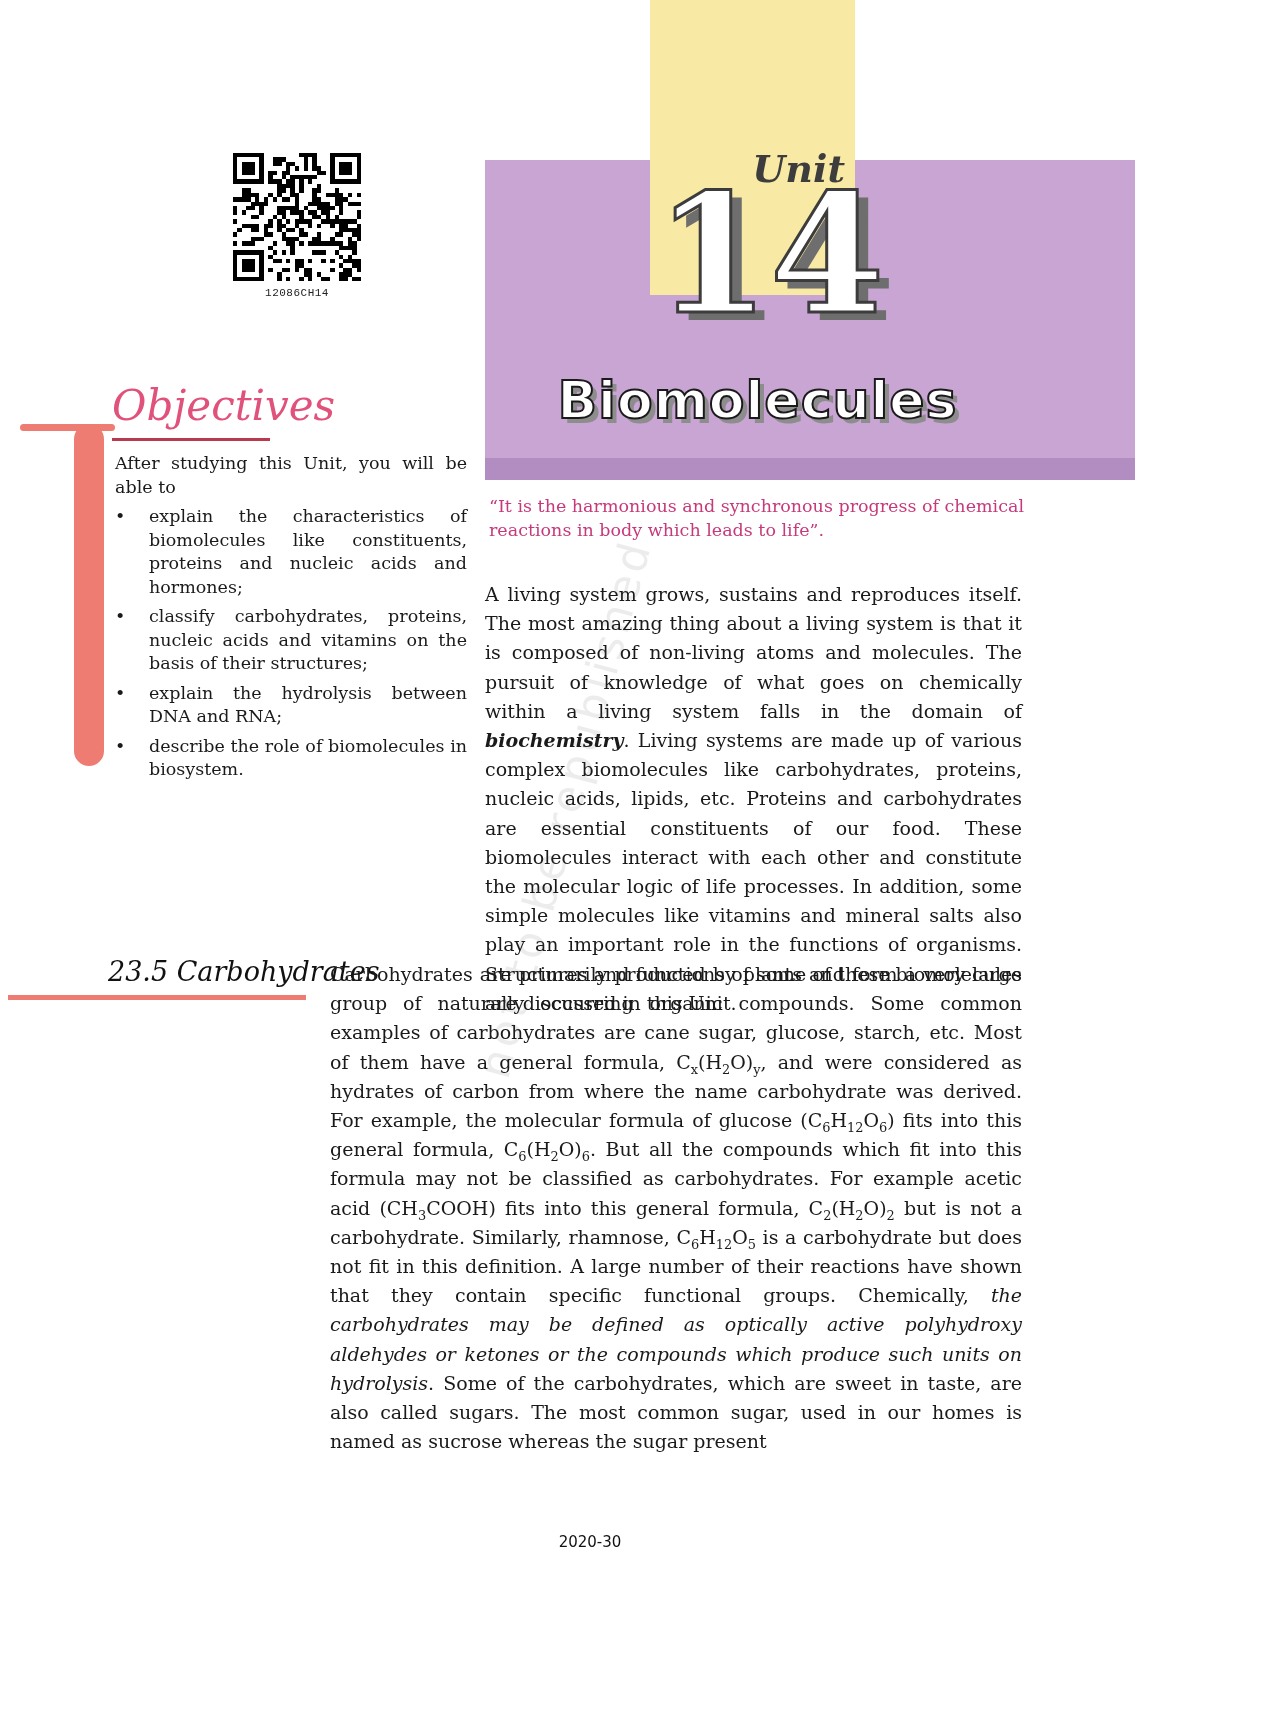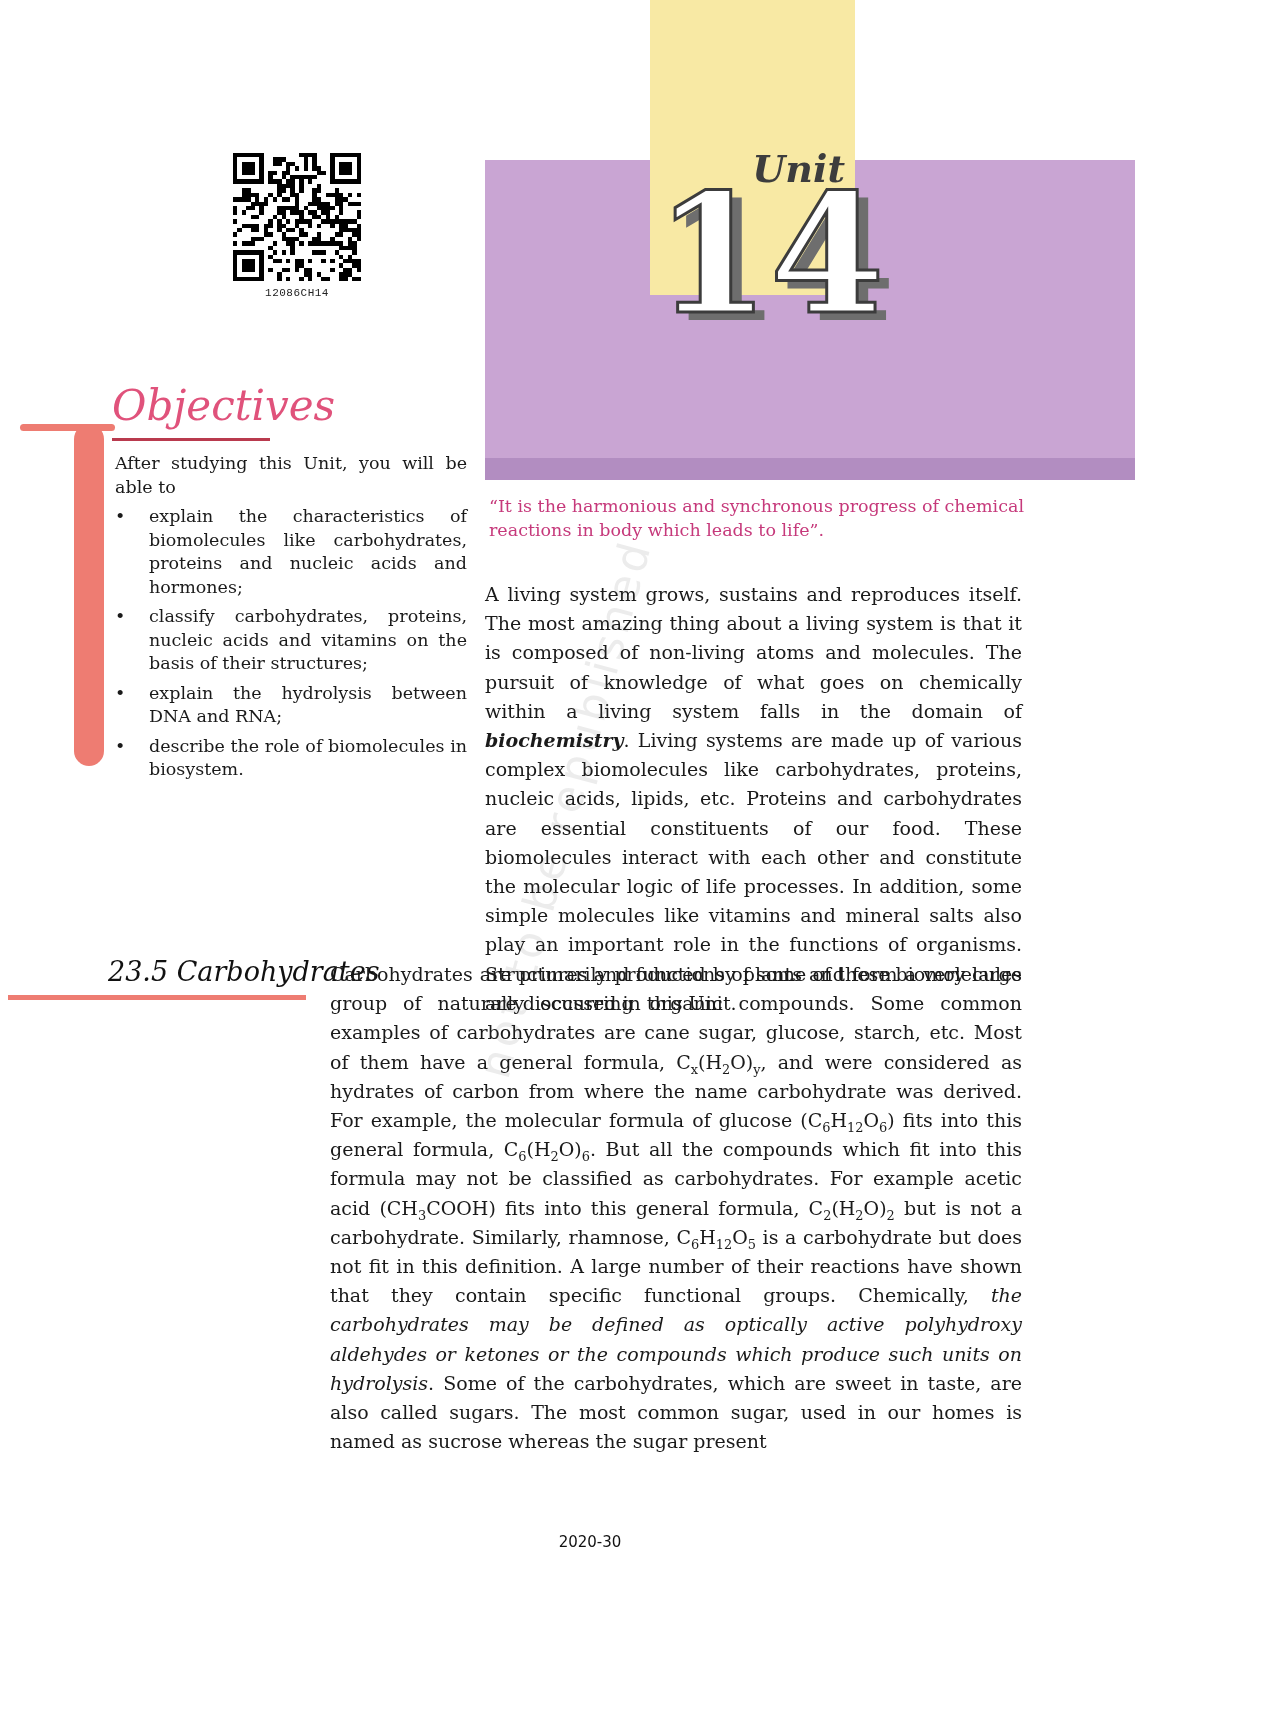--- a/index.html
+++ b/index.html
@@ -63,20 +63,21 @@
 </head>
 <body>
 
 <div class="page">
 
   <div class="purple-block"></div>
   <div class="purple-strip"></div>
   <div class="yellow-band"></div>
   <div class="unit-label">Unit</div>
   <div class="unit-number">14</div>
+  <div class="unit-title">Biomolecules</div>
 
   <figure class="qr">
     <svg viewBox="0 0 29 29" shape-rendering="crispEdges" aria-hidden="true">
       <rect width="29" height="29" fill="#ffffff"></rect>
       <g fill="#000000">
         <rect x="0" y="0" width="7" height="7"></rect>
           <rect x="22" y="0" width="7" height="7"></rect>
           <rect x="0" y="22" width="7" height="7"></rect>
       </g>
       <g fill="#ffffff">
@@ -385,21 +386,21 @@
   <div class="coral-v"></div>
 
   <h2 class="objectives-heading">Objectives</h2>
   <div class="objectives-underline"></div>
 
   <div class="objectives-body">
     <p class="objectives-intro">After studying this Unit, you will be able to</p>
     <ul class="objectives-list">
       <li>
         <span class="bullet">•</span>
-        <span class="li-text">explain the characteristics of biomolecules like carbohydrates, proteins and nucleic acids and hormones;</span>
+        <span class="li-text">explain the characteristics of biomolecules like constituents, proteins and nucleic acids and hormones;</span>
       </li>
       <li>
         <span class="bullet">•</span>
         <span class="li-text">classify carbohydrates, proteins, nucleic acids and vitamins on the basis of their structures;</span>
       </li>
       <li>
         <span class="bullet">•</span>
         <span class="li-text">explain the hydrolysis between DNA and RNA;</span>
       </li>
       <li>

